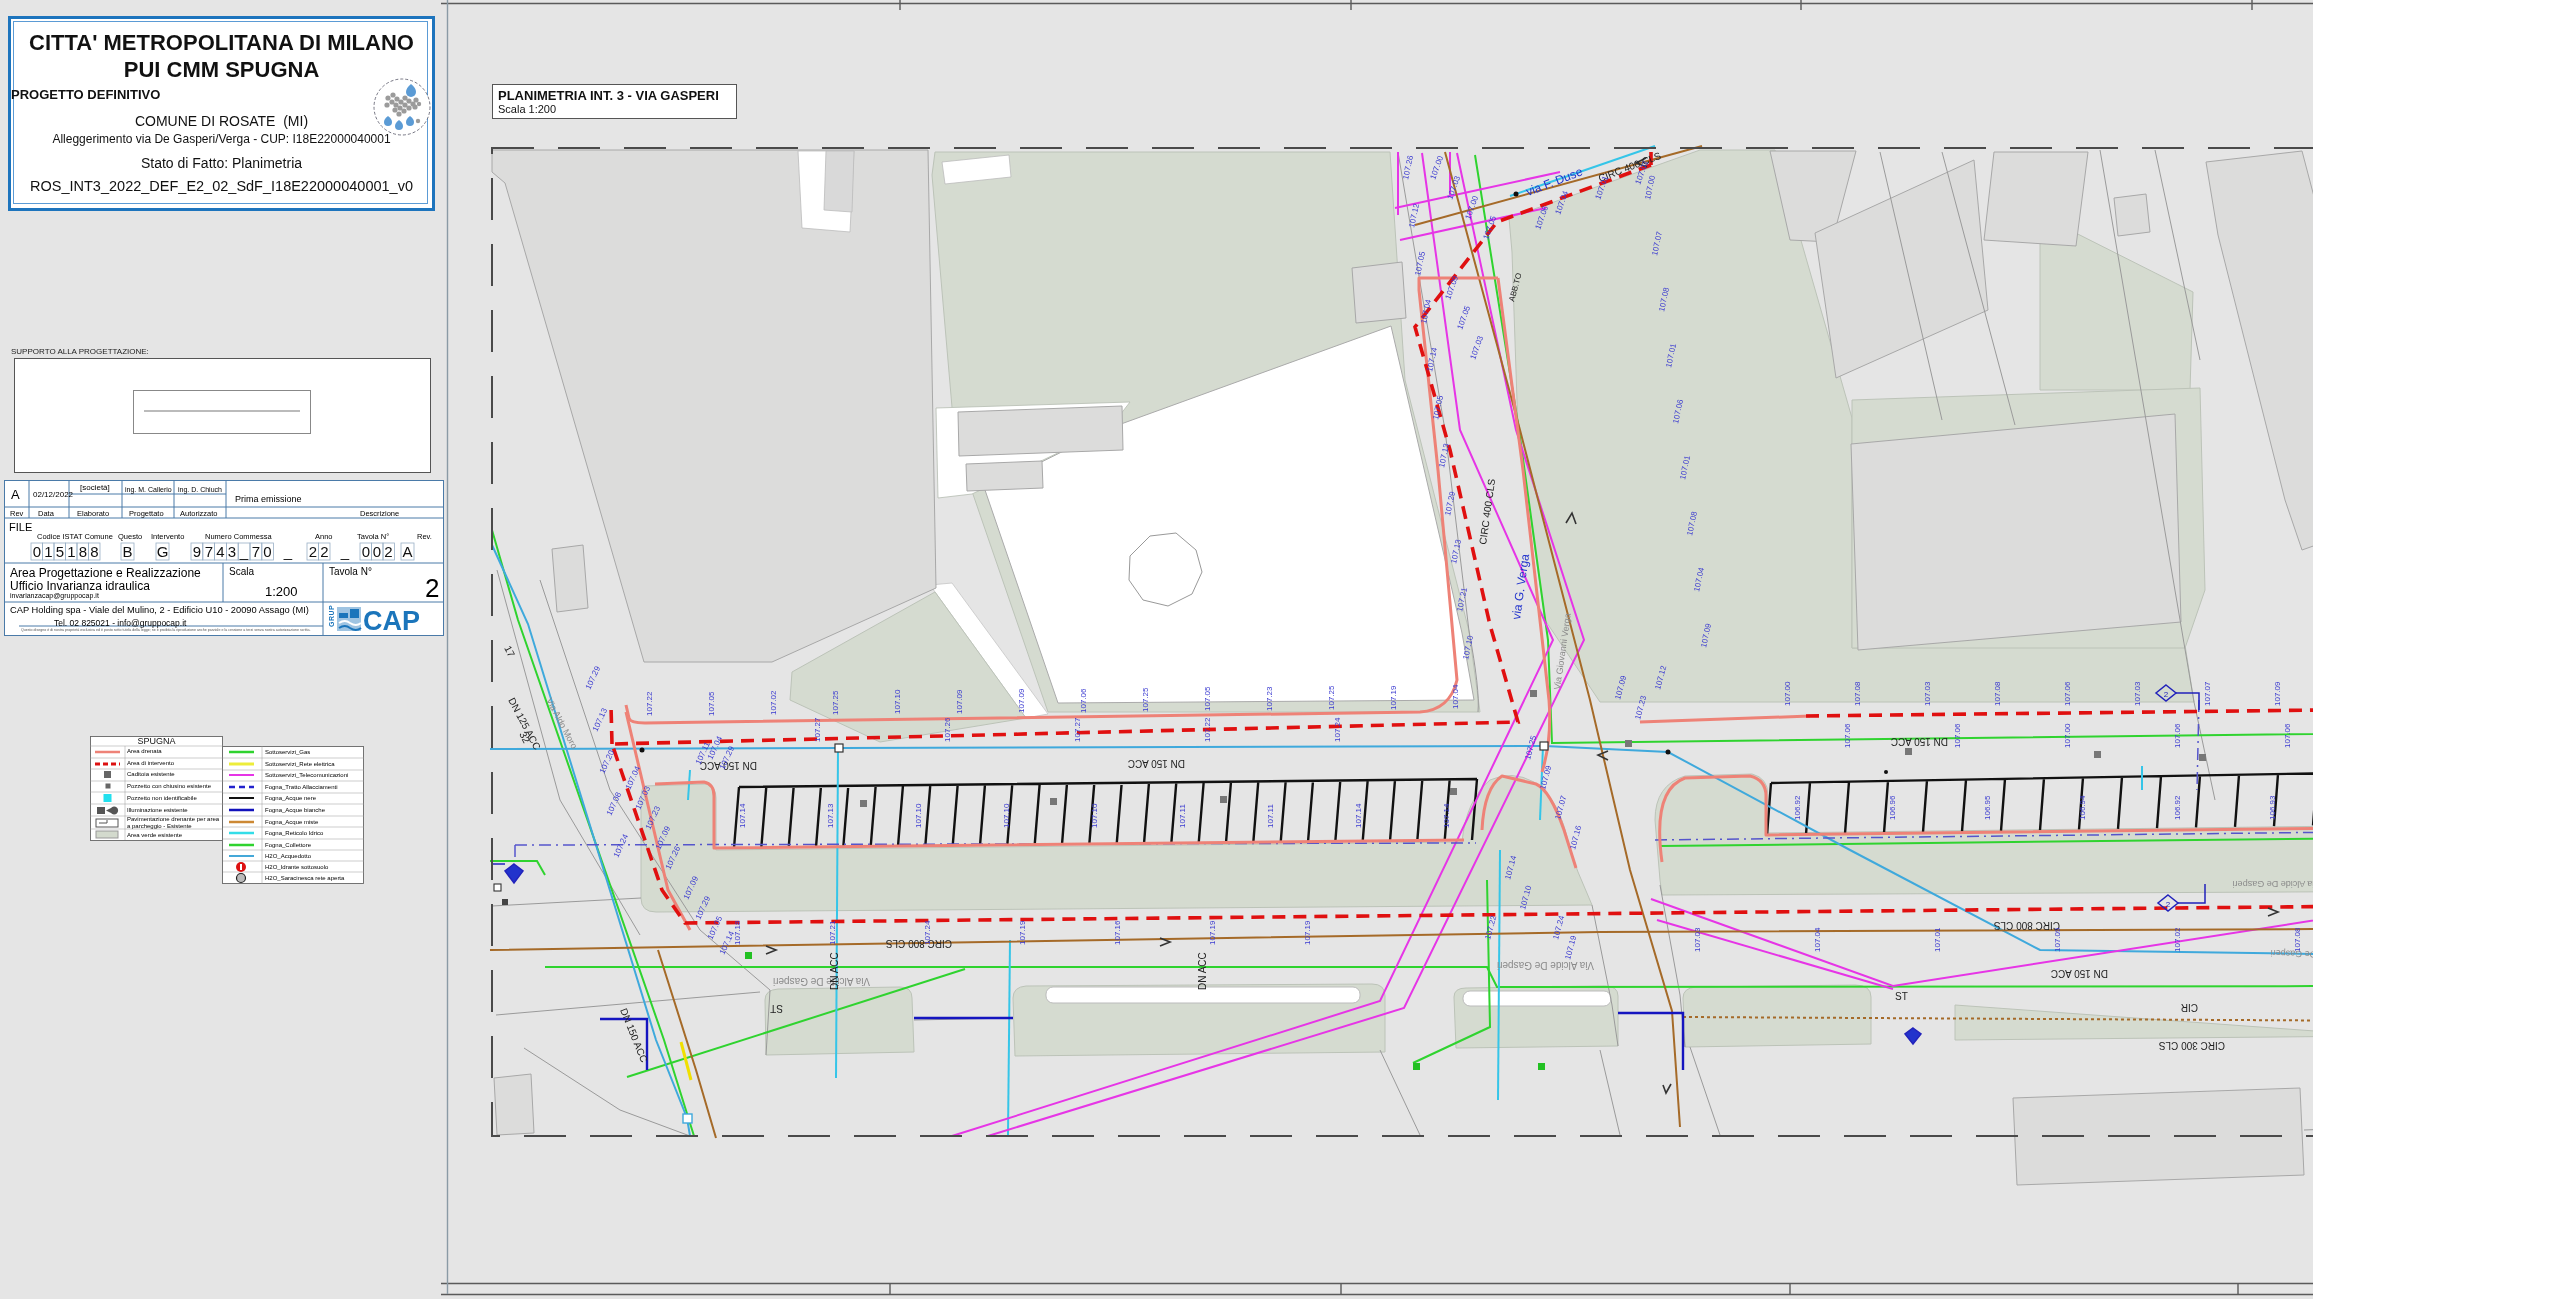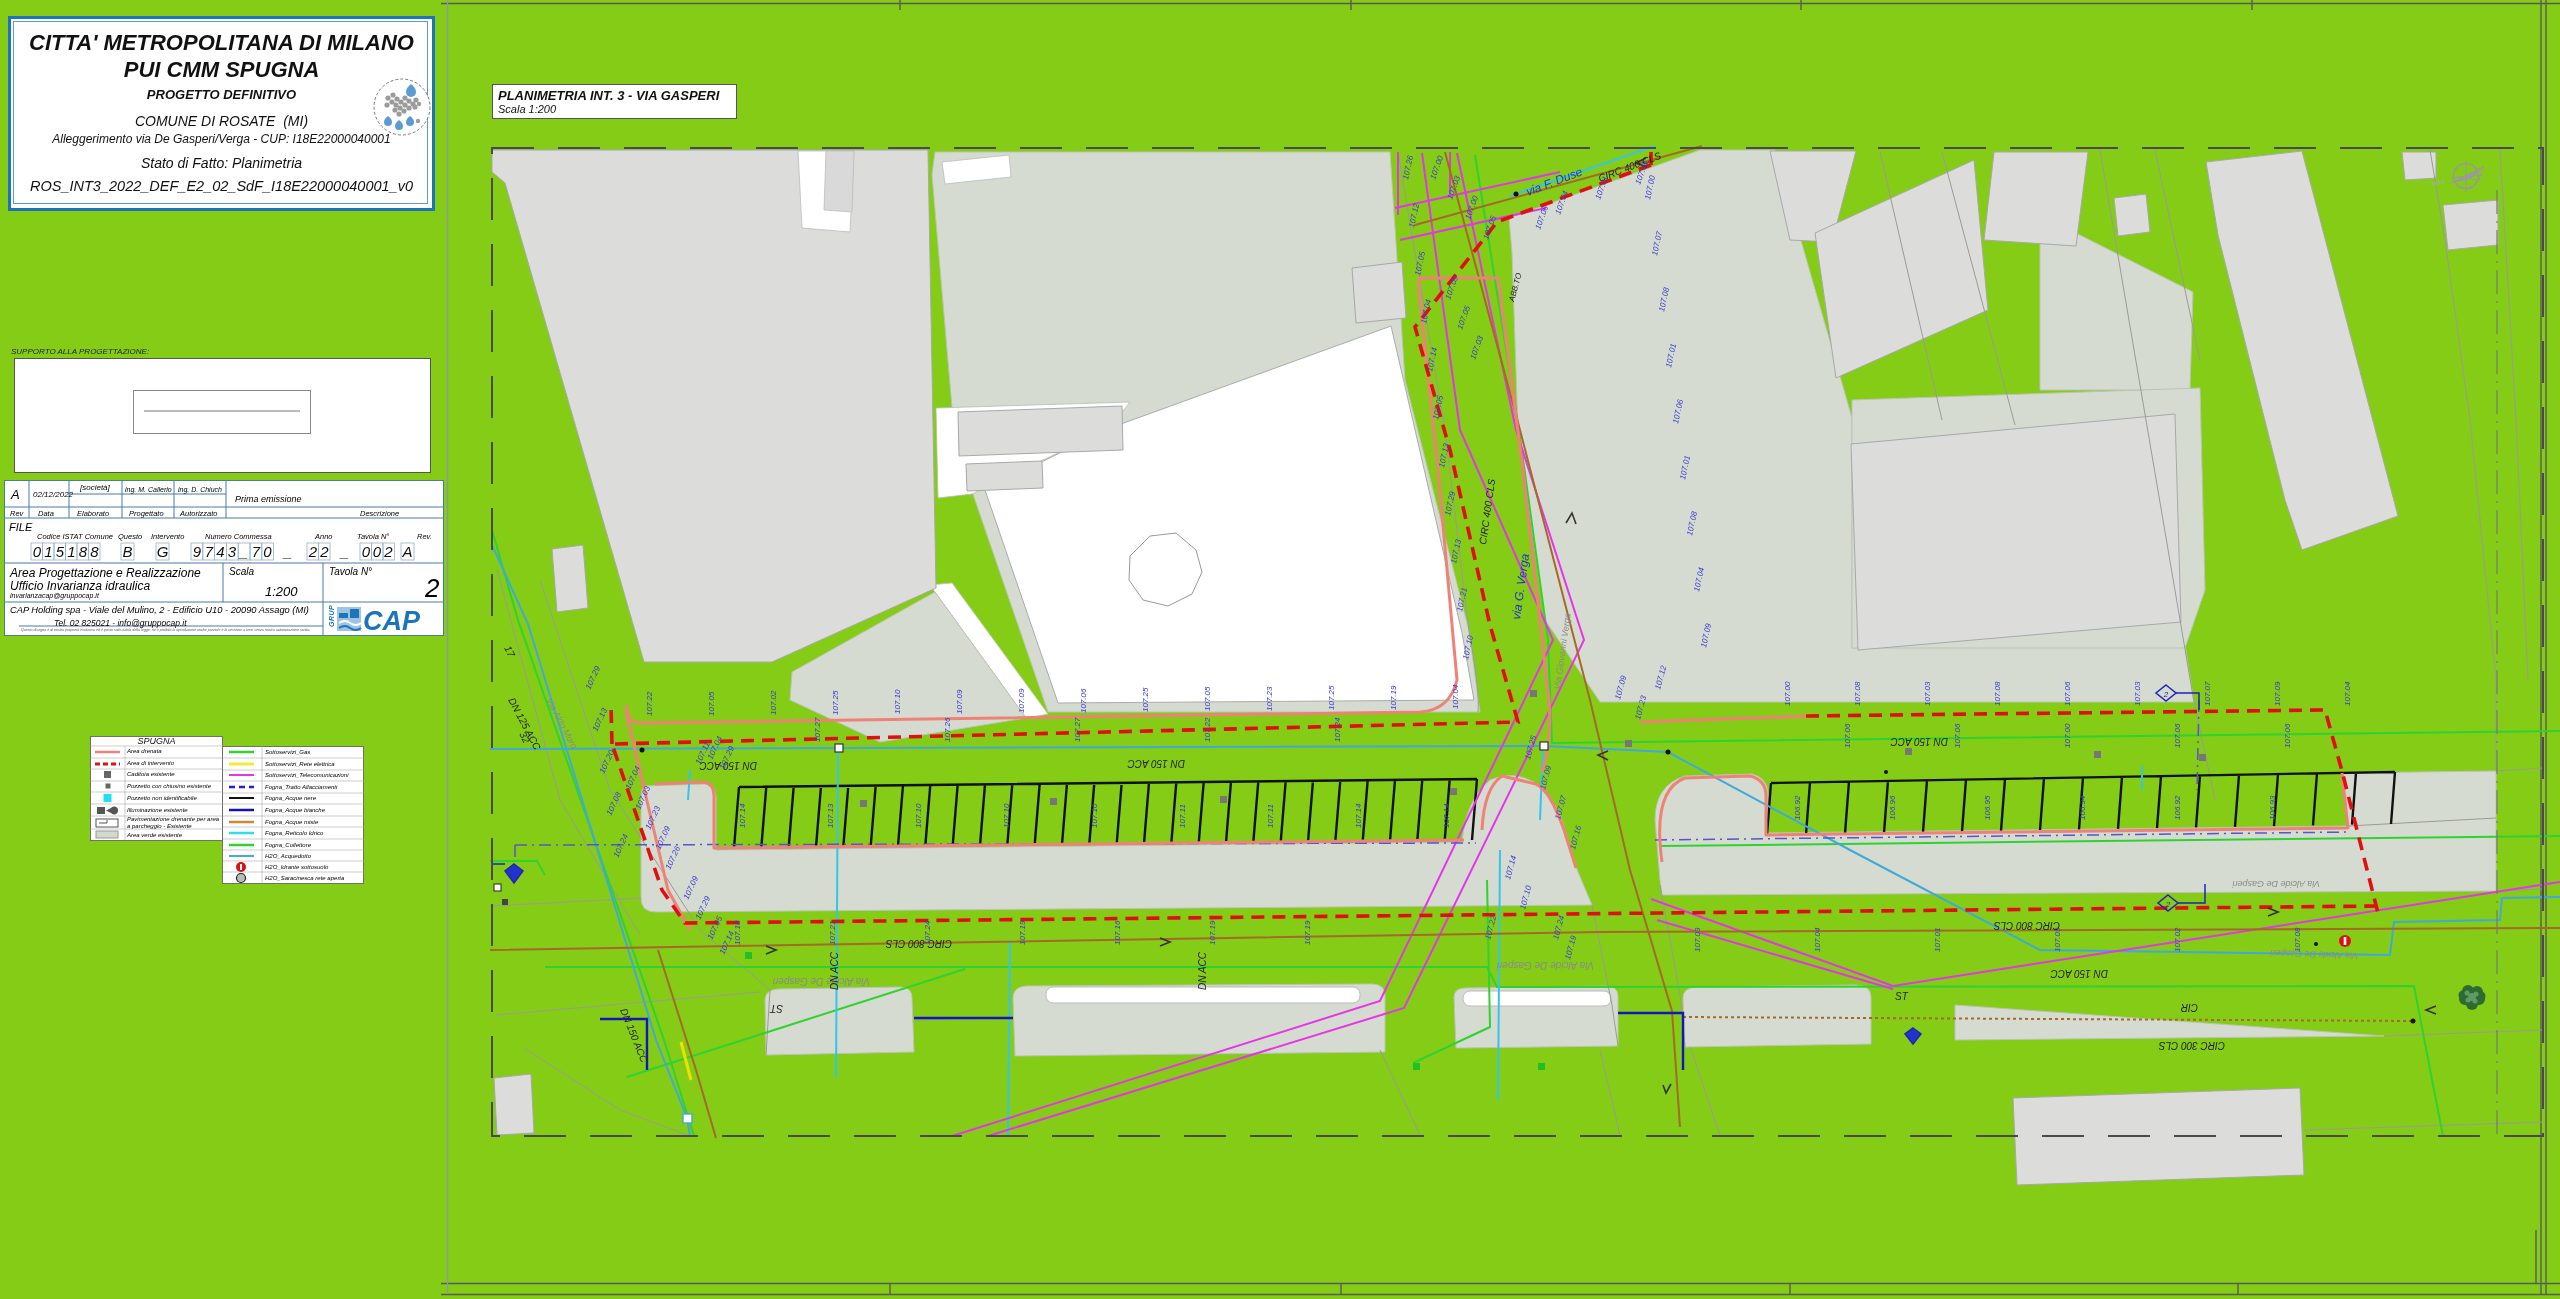--- a/index.html
+++ b/index.html
@@ -1,17 +1,17 @@
 <!DOCTYPE html>
 <html><head>
 <meta charset="utf-8">
 <style>
   html,body{margin:0;padding:0;background:#fff;}
-  #sheet{position:relative;width:2560px;height:1299px;overflow:hidden;background:#84cc16;
-         font-family:"Liberation Sans", sans-serif;font-style:italic;}
+  #sheet{position:relative;width:2313px;height:1299px;overflow:hidden;background:#e5e5e5;
+         font-family:"Liberation Sans", sans-serif;}
   .abs{position:absolute;}
   svg{display:block;}
   .tt{position:absolute;white-space:nowrap;}
 </style>
 </head>
 <body>
 <div id="sheet">
 
 <svg class="abs" style="left:0;top:0" width="2560" height="1299" viewBox="0 0 2560 1299">
   <g stroke="#5a5a5a" stroke-width="1.4" fill="none">
@@ -30,21 +30,21 @@
     <line x1="2541" y1="0" x2="2541" y2="1295"></line>
     <line x1="2546" y1="0" x2="2546" y2="1295"></line>
   </g>
   <line x1="447.5" y1="0" x2="447.5" y2="1294" stroke="#8a9aa5" stroke-width="1.4"></line>
 </svg>
 
 <div class="abs" style="left:8px;top:16px;width:421px;height:189px;border:3px solid #1d74bd;background:#fff;">
   <div class="abs" style="left:2px;top:2px;width:413px;height:181px;border:1px solid #5b9bd5;"></div>
   <div class="tt" style="left:0;width:100%;top:11px;text-align:center;font-size:22px;font-weight:bold;color:#111;">CITTA' METROPOLITANA DI MILANO</div>
   <div class="tt" style="left:0;width:100%;top:38px;text-align:center;font-size:22px;font-weight:bold;color:#111;">PUI CMM SPUGNA</div>
-  <div class="tt" style="left:0;width:100%;top:68px;text-align:center;font-size:13px;font-weight:bold;color:#111;">PROGETTO DEFINITIVO</div>
+  <div class="tt" style="left:0;width:100%;top:68px;font-size:13px;font-weight:bold;color:#111;">PROGETTO DEFINITIVO</div>
   <div class="tt" style="left:0;width:100%;top:94px;text-align:center;font-size:14px;color:#111;">COMUNE DI ROSATE&nbsp;&nbsp;(MI)</div>
   <div class="tt" style="left:0;width:100%;top:113px;text-align:center;font-size:12px;color:#111;">Alleggerimento via De Gasperi/Verga - CUP: I18E22000040001</div>
   <div class="tt" style="left:0;width:100%;top:136px;text-align:center;font-size:14px;color:#111;">Stato di Fatto: Planimetria</div>
   <div class="tt" style="left:0;width:100%;top:159px;text-align:center;font-size:14.5px;color:#111;">ROS_INT3_2022_DEF_E2_02_SdF_I18E22000040001_v0</div>
 
   <svg class="abs" style="left:360px;top:57px" width="62" height="62" viewBox="0 0 62 62">
     <circle cx="31" cy="31" r="28" fill="#fff" stroke="#556" stroke-width="0.8" stroke-dasharray="3 2"></circle>
     <g fill="#9b9b9b">
       <circle cx="17" cy="22" r="2.6"></circle>
           <circle cx="22" cy="19" r="2.6"></circle>

